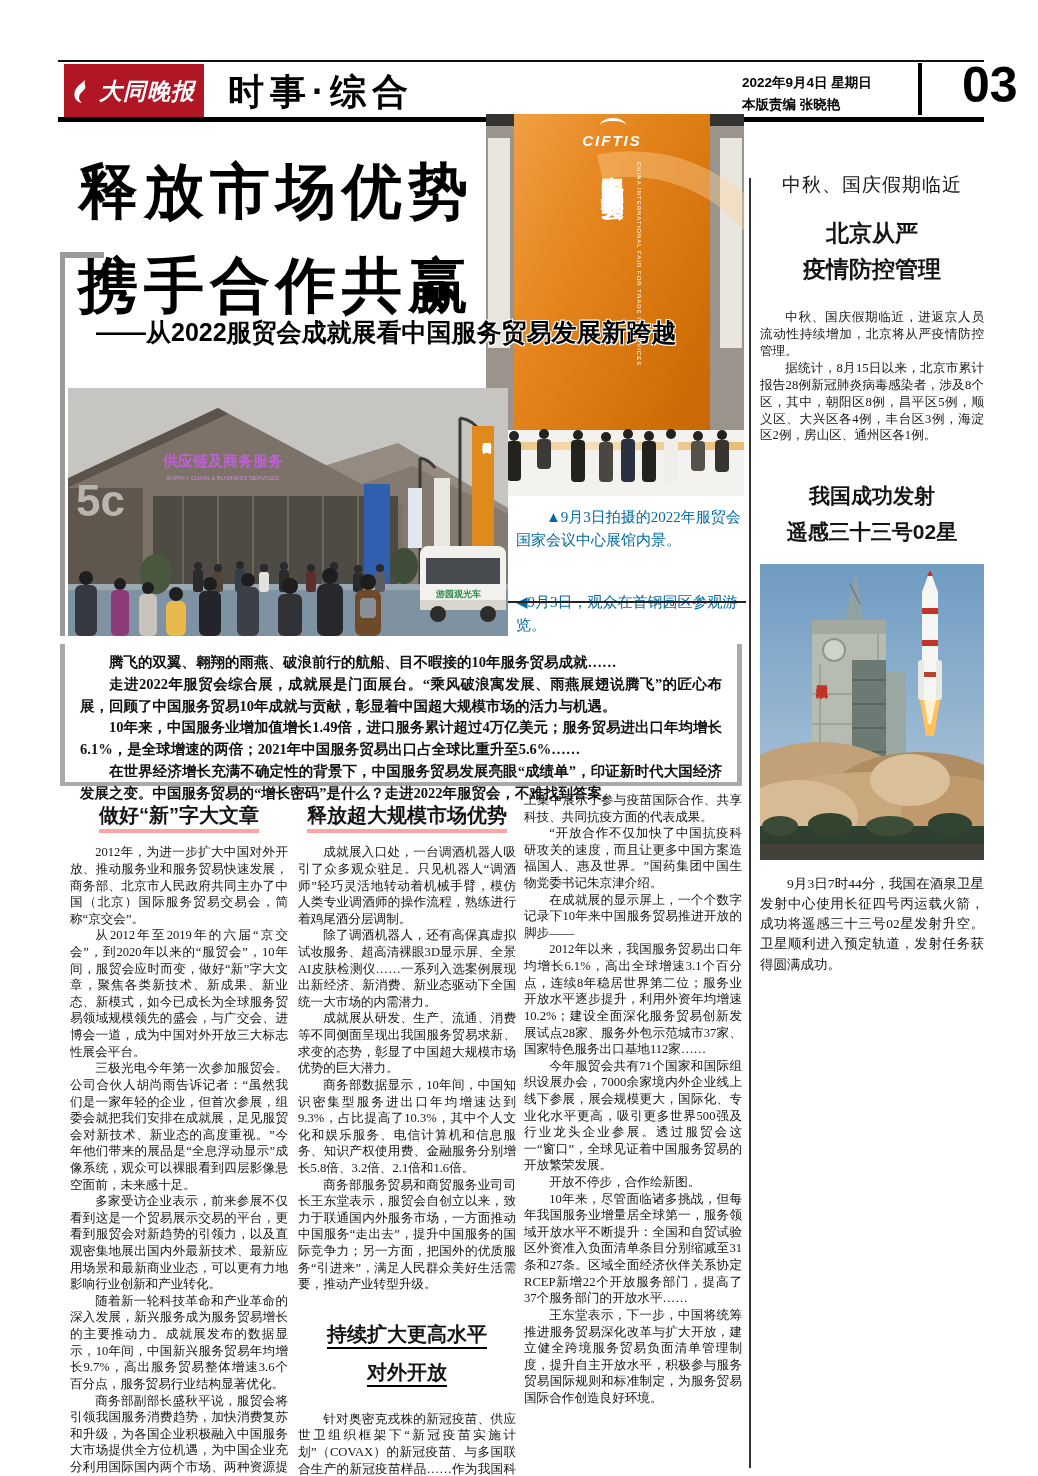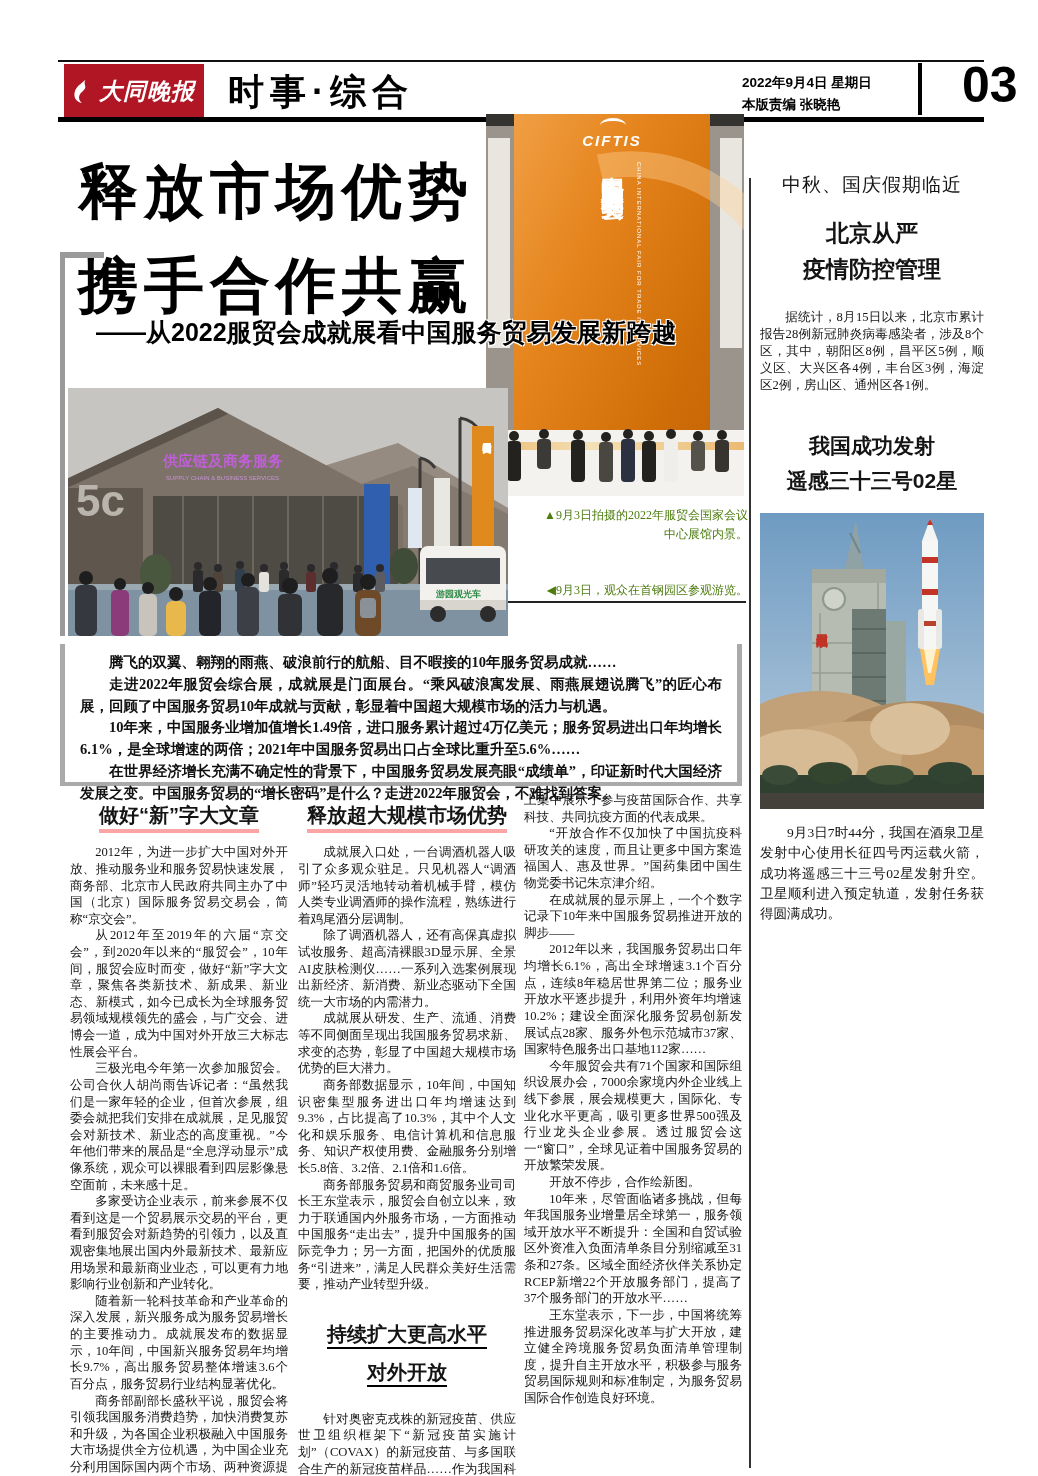--- a/index.html
+++ b/index.html
@@ -28,21 +28,21 @@
   .hl1{top:152px;} .hl2{top:246px;}
   .subtitle{left:96px;top:316px;font-family:"Liberation Sans",sans-serif;font-weight:600;
         font-size:25px;color:#000;z-index:6;white-space:nowrap;
         text-shadow:1px 1px 0 #fff,-1px -1px 0 #fff,1px -1px 0 #fff,-1px 1px 0 #fff;}
   .bracket-h{left:64px;top:252px;width:40px;height:6px;background:#9a9a9a;}
   .bracket-v{left:60px;top:252px;width:5px;height:384px;background:#9a9a9a;}
 
   .photo-ciftis{left:486px;top:114px;width:258px;height:382px;background:#9a948c;overflow:hidden;z-index:5;}
   .photo-street{left:68px;top:388px;width:440px;height:248px;overflow:hidden;z-index:5;}
 
-  .captions{left:516px;top:506px;width:232px;font-size:12px;line-height:1.55;color:#4d7c0f;text-align:right;}
+  .captions{left:516px;top:506px;width:232px;font-size:15px;line-height:1.55;color:#0369a1;}
   .captions p{margin:0 0 0 0;}
   .cap1{text-indent:2em;}
   .cap2{margin-top:38px !important;}
   .cap-rule{left:500px;top:601px;width:246px;height:2px;background:#222;}
 
   .intro{left:60px;top:644px;width:682px;height:138px;box-sizing:border-box;
         padding:8px 20px 0 20px;font-weight:600;font-size:14.5px;line-height:1.5;color:#111;}
   .intro p{margin:0;text-indent:2em;text-align:justify;}
   .intro-barL{left:60px;top:644px;width:5px;height:140px;background:#aaa;}
   .intro-barR{left:737px;top:644px;width:5px;height:140px;background:#aaa;}
@@ -306,20 +306,21 @@
   </div>
 
   <div class="abs vdiv"></div>
   <div class="abs sidebar">
     <div class="sb-kicker">中秋、国庆假期临近</div>
     <div class="sb-title">
       <span>北京从严</span><br>
       <span>疫情防控管理</span>
     </div>
     <div class="sb-body">
+      <p>中秋、国庆假期临近，进返京人员流动性持续增加，北京将从严疫情防控管理。</p>
       <p>据统计，8月15日以来，北京市累计报告28例新冠肺炎病毒感染者，涉及8个区，其中，朝阳区8例，昌平区5例，顺义区、大兴区各4例，丰台区3例，海淀区2例，房山区、通州区各1例。</p>
     </div>
 
     <div class="sb-title2">
       <span>我国成功发射</span><br>
       <span>遥感三十三号02星</span>
     </div>
 
     <div class="photo-rocket">
       <svg width="224" height="296" viewBox="0 0 224 296">

